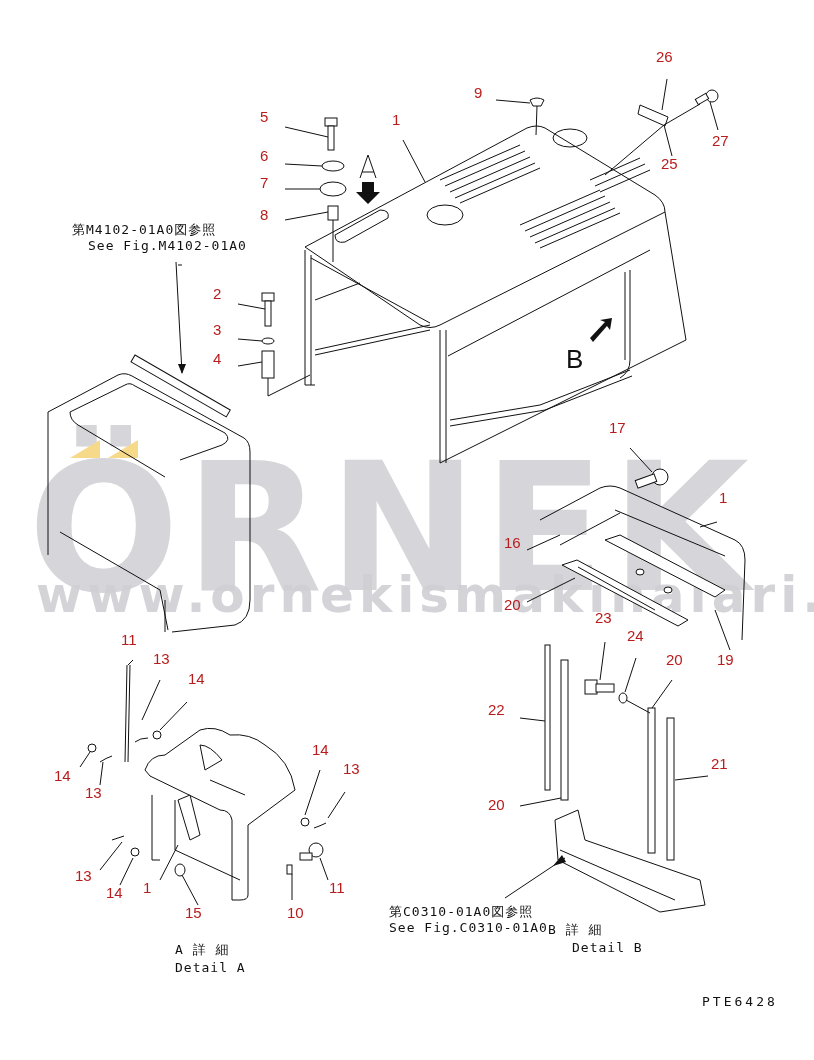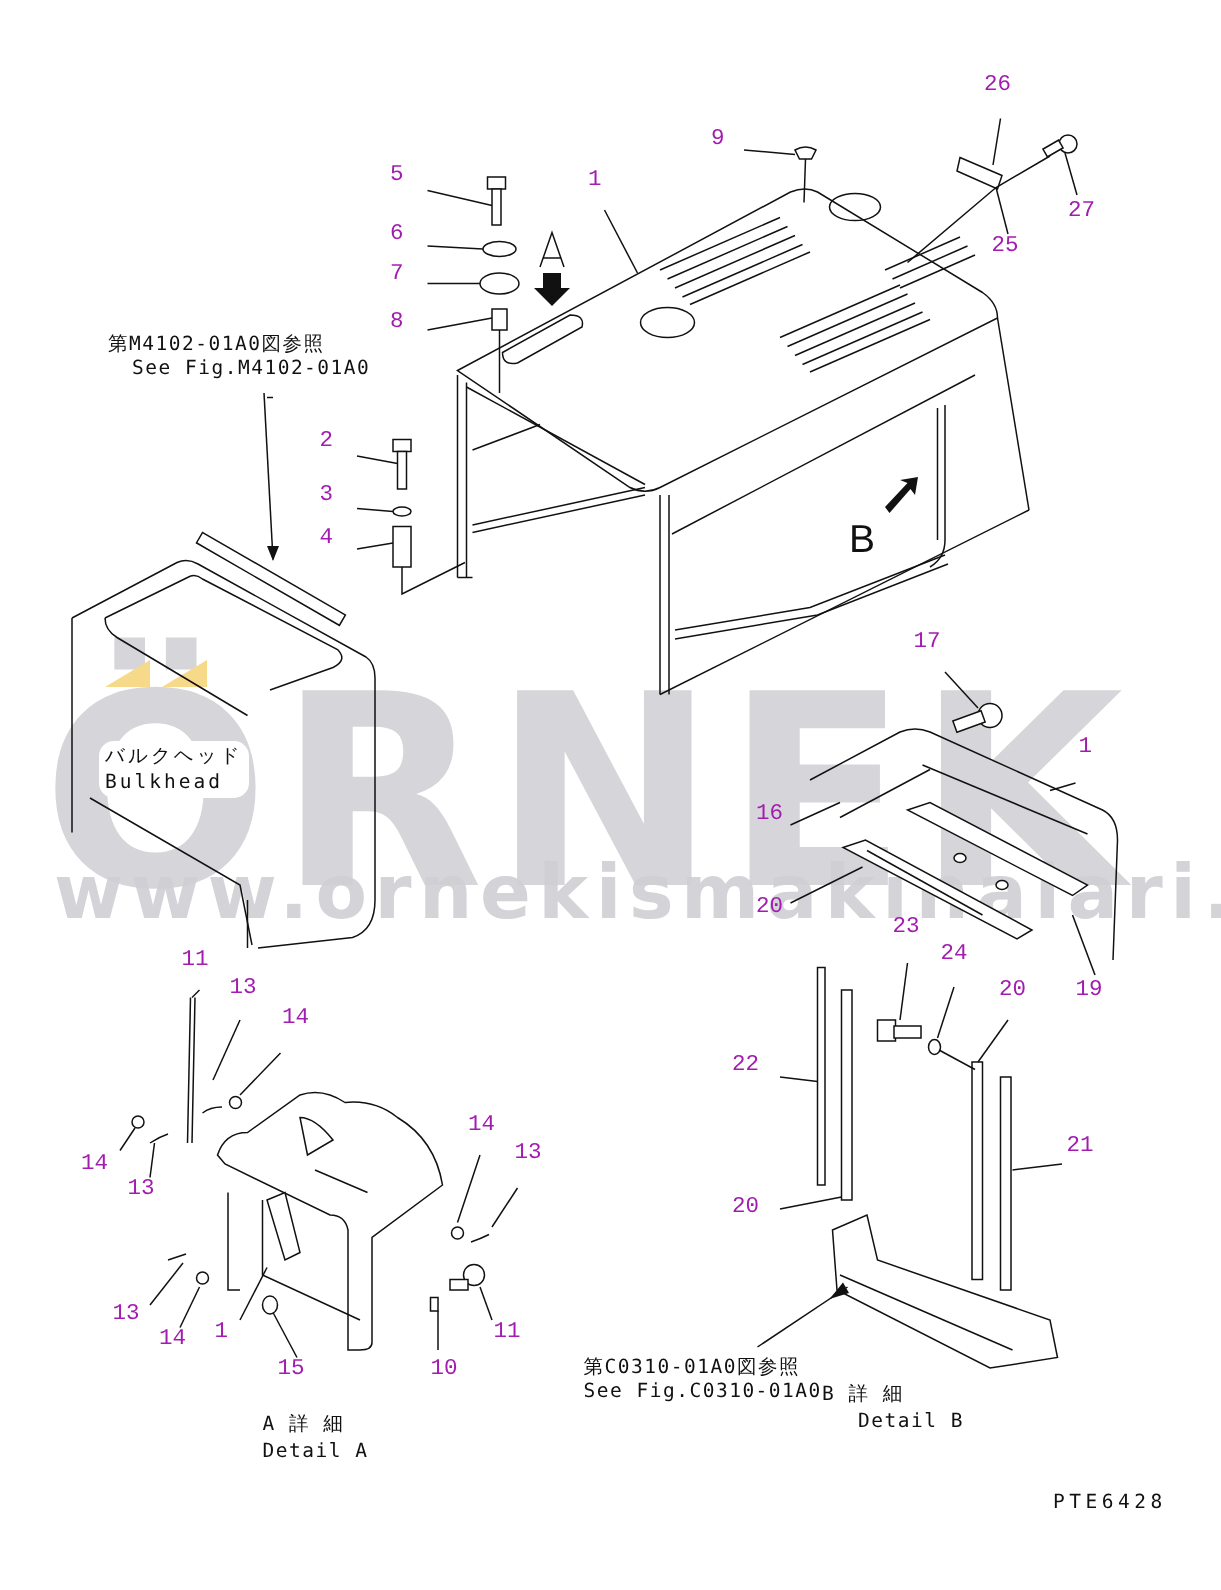--- a/index.html
+++ b/index.html
@@ -1,20 +1,20 @@
 <!DOCTYPE html>
 <html><head>
 <meta charset="utf-8">
 <style>
   html, body { margin: 0; padding: 0; background: #ffffff; }
   body { width: 814px; height: 1060px; position: relative; overflow: hidden; font-family: "DejaVu Sans Mono", "Liberation Mono", monospace; }
   #canvas { position: absolute; left: 0; top: 0; width: 814px; height: 1060px; }
   .wm-big { position: absolute; left: 28px; top: 440px; font-family: "DejaVu Sans", "Liberation Sans", sans-serif; font-weight: bold; font-size: 178px; letter-spacing: 6px; color: #cfcfd4; line-height: 1; opacity: 0.85; white-space: nowrap; }
   .wm-url { position: absolute; left: 36px; top: 570px; font-family: "DejaVu Sans", "Liberation Sans", sans-serif; font-weight: bold; font-size: 50px; letter-spacing: 5px; color: #cfcfd4; line-height: 1; white-space: nowrap; opacity: 0.9; }
-  .callout { position: absolute; color: #a21caf; font-family: Liberation Mono, monospace; font-size: 15px; line-height: 1; }
+  .callout { position: absolute; color: #b91c1c; font-family: Liberation Sans, sans-serif; font-size: 15px; line-height: 1; }
   .label { position: absolute; color: #111; font-family: "DejaVu Sans Mono", "Liberation Mono", monospace; font-size: 13px; line-height: 15px; white-space: nowrap; letter-spacing: 1px; }
   .label-box { position: absolute; background: #fff; color: #111; font-family: "DejaVu Sans Mono", "Liberation Mono", monospace; font-size: 13px; line-height: 17px; letter-spacing: 2px; padding: 2px 4px; border-radius: 10px; }
   .view-letter { position: absolute; font-family: "Liberation Sans", "DejaVu Sans", sans-serif; font-size: 26px; color: #111; line-height: 1; }
   svg { position: absolute; left: 0; top: 0; }
   .ln { stroke: #111; stroke-width: 1; fill: none; }
   .lnf { stroke: #111; stroke-width: 1; fill: #fff; }
 </style>
 </head>
 <body>
 
@@ -263,24 +263,20 @@
   <div class="callout" style="left:185px;top:905px">15</div>
   <div class="callout" style="left:287px;top:905px">10</div>
 
   <div class="view-letter" style="left:357px;top:150px;font-size:0">A</div>
 
   <div class="label" style="left:72px;top:222px">第M4102-01A0図参照</div>
   <div class="label" style="left:88px;top:238px">See Fig.M4102-01A0</div>
   <div class="label" style="left:389px;top:904px">第C0310-01A0図参照</div>
   <div class="label" style="left:389px;top:920px">See Fig.C0310-01A0</div>
 
-  <div class="label-box" style="left:66px;top:494px">
-    <div>バルクヘッド</div>
-    <div>Bulkhead</div>
-  </div>
 
   <div class="label" style="left:175px;top:942px">A 詳 細</div>
   <div class="label" style="left:175px;top:960px">Detail A</div>
   <div class="label" style="left:548px;top:922px">B 詳 細</div>
   <div class="label" style="left:572px;top:940px">Detail B</div>
 
   <div class="label" style="left:702px;top:994px;letter-spacing:3px">PTE6428</div>
 </div>
 
 </body></html>

